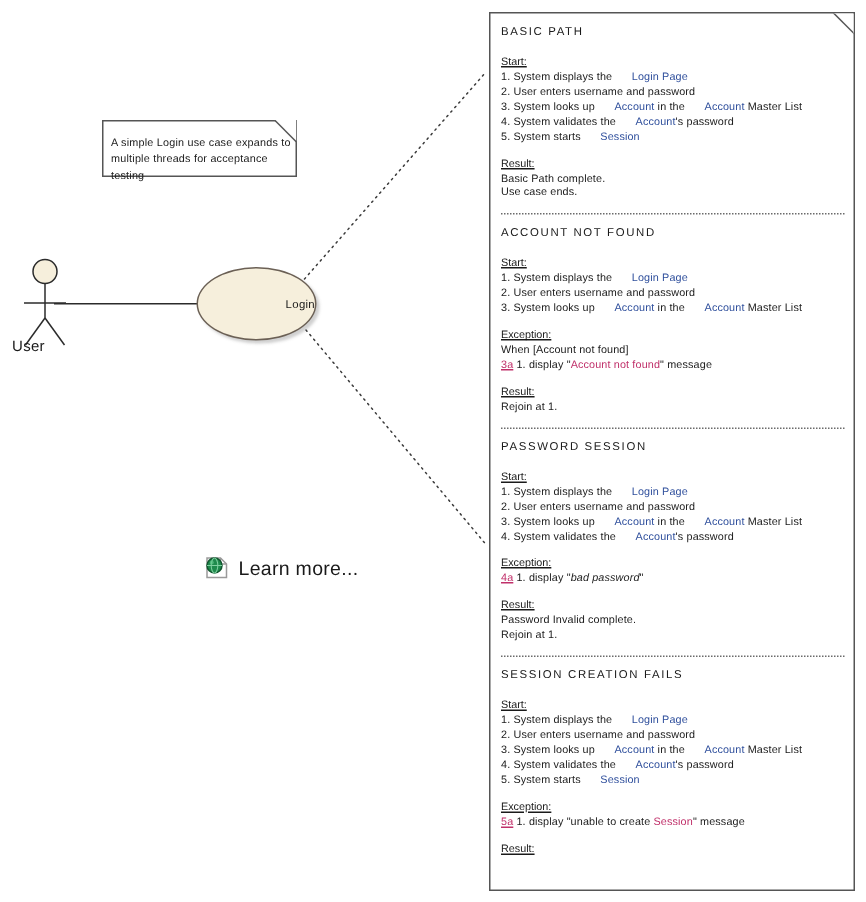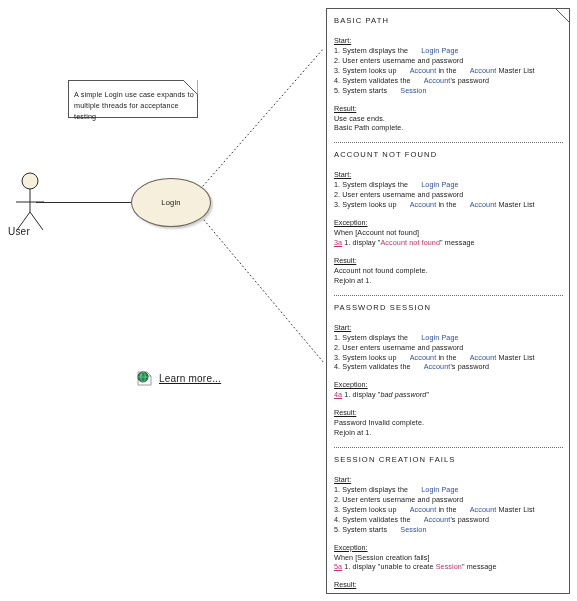--- a/index.html
+++ b/index.html
@@ -142,21 +142,21 @@
     background: #f6efdc;
     border: 1px solid #6b6055;
     box-sizing: border-box;
     box-shadow: 2px 2px 2px rgba(120,120,120,0.35);
   }
   #usecase-label {
     position: absolute;
     left: 0;
     right: 0;
     top: 19px;
-    text-align: center;
+    text-align: right;
     font-size: 7.6px;
     color: #1a1a1a;
     letter-spacing: 0.2px;
   }
 
   
   #connectors {
     position: absolute;
     left: 0;
     top: 0;
@@ -174,23 +174,22 @@
     align-items: center;
     gap: 7px;
   }
   #learn-icon {
     width: 15px;
     height: 15px;
     position: relative;
     flex: none;
   }
   #learn-text {
-    font-size: 10px;
-    color: #1a1a1a;
-    text-decoration: underline;
+    font-size: 13px;
+    color: #1a1a1a;
     letter-spacing: 0.2px;
     text-align: center;
   }
 </style>
 </head>
 <body>
 
 <svg id="connectors">
   <line x1="203" y1="186" x2="324" y2="48" stroke="#3a3a3a" stroke-width="1" stroke-dasharray="1,3" stroke-linecap="round"></line>
   <line x1="204" y1="220" x2="324" y2="363" stroke="#3a3a3a" stroke-width="1" stroke-dasharray="1,3" stroke-linecap="round"></line>
@@ -242,37 +241,36 @@
       <div class="section">
         <div class="sec-title">BASIC PATH</div>
         <div class="lbl">Start:</div>
         <div class="ln"><span>1.</span><span> System displays the </span><span class="blue">Login Page</span></div>
         <div class="ln"><span>2.</span><span> User enters username and password</span></div>
         <div class="ln"><span>3.</span><span> System looks up </span><span class="blue">Account</span><span> in the </span><span class="blue">Account</span><span> Master List</span></div>
         <div class="ln"><span>4.</span><span> System validates the </span><span class="blue">Account</span><span>'s password</span></div>
         <div class="ln"><span>5.</span><span> System starts </span><span class="blue">Session</span></div>
         <div class="gap"></div>
         <div class="lbl">Result:</div>
+        <div class="ln">Basic Path complete.</div>
         <div class="ln">Use case ends.</div>
-        <div class="ln">Basic Path complete.</div>
       </div>
       <div class="sep"></div>
       <div class="section">
         <div class="sec-title">ACCOUNT NOT FOUND</div>
         <div class="lbl">Start:</div>
         <div class="ln"><span>1.</span><span> System displays the </span><span class="blue">Login Page</span></div>
         <div class="ln"><span>2.</span><span> User enters username and password</span></div>
         <div class="ln"><span>3.</span><span> System looks up </span><span class="blue">Account</span><span> in the </span><span class="blue">Account</span><span> Master List</span></div>
         <div class="gap"></div>
         <div class="lbl">Exception:</div>
         <div class="ln">When [Account not found]</div>
         <div class="ln"><span class="step-red">3a</span><span> 1. display "</span><span class="red">Account not found</span><span>" message</span></div>
         <div class="gap"></div>
         <div class="lbl">Result:</div>
-        <div class="ln">Account not found complete.</div>
         <div class="ln">Rejoin at 1.</div>
       </div>
       <div class="sep"></div>
       <div class="section">
         <div class="sec-title">PASSWORD SESSION</div>
         <div class="lbl">Start:</div>
         <div class="ln"><span>1.</span><span> System displays the </span><span class="blue">Login Page</span></div>
         <div class="ln"><span>2.</span><span> User enters username and password</span></div>
         <div class="ln"><span>3.</span><span> System looks up </span><span class="blue">Account</span><span> in the </span><span class="blue">Account</span><span> Master List</span></div>
         <div class="ln"><span>4.</span><span> System validates the </span><span class="blue">Account</span><span>'s password</span></div>
@@ -288,19 +286,18 @@
       <div class="section">
         <div class="sec-title">SESSION CREATION FAILS</div>
         <div class="lbl">Start:</div>
         <div class="ln"><span>1.</span><span> System displays the </span><span class="blue">Login Page</span></div>
         <div class="ln"><span>2.</span><span> User enters username and password</span></div>
         <div class="ln"><span>3.</span><span> System looks up </span><span class="blue">Account</span><span> in the </span><span class="blue">Account</span><span> Master List</span></div>
         <div class="ln"><span>4.</span><span> System validates the </span><span class="blue">Account</span><span>'s password</span></div>
         <div class="ln"><span>5.</span><span> System starts </span><span class="blue">Session</span></div>
         <div class="gap"></div>
         <div class="lbl">Exception:</div>
-        <div class="ln">When [Session creation fails]</div>
         <div class="ln"><span class="step-red">5a</span><span> 1. display "unable to create </span><span class="red">Session</span><span>" message</span></div>
         <div class="gap"></div>
         <div class="lbl">Result:</div>
       </div>
     </div>
 </div>
 
 </body></html>

